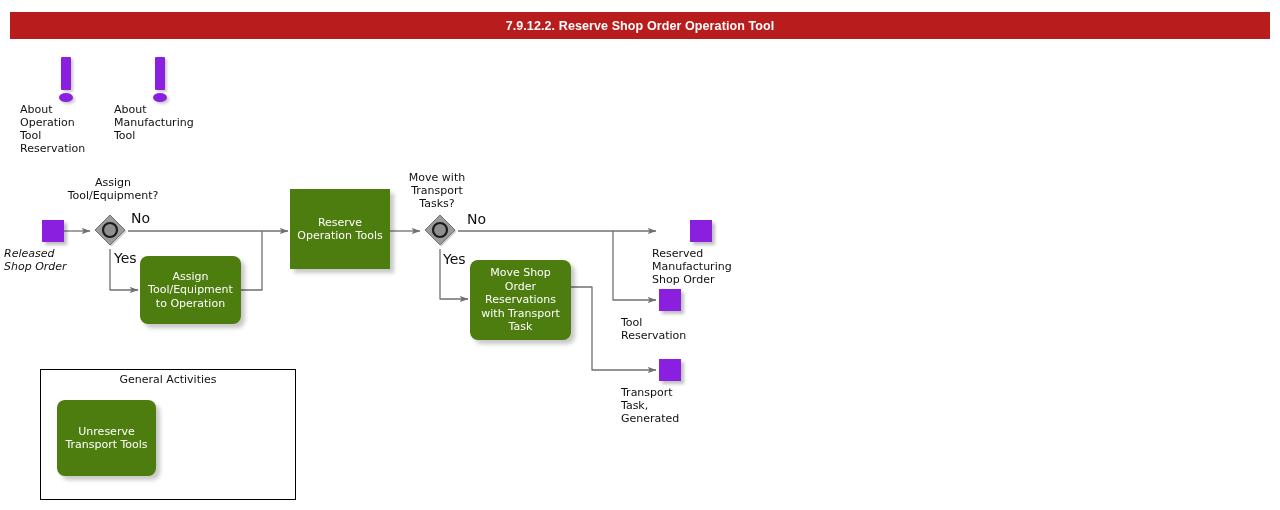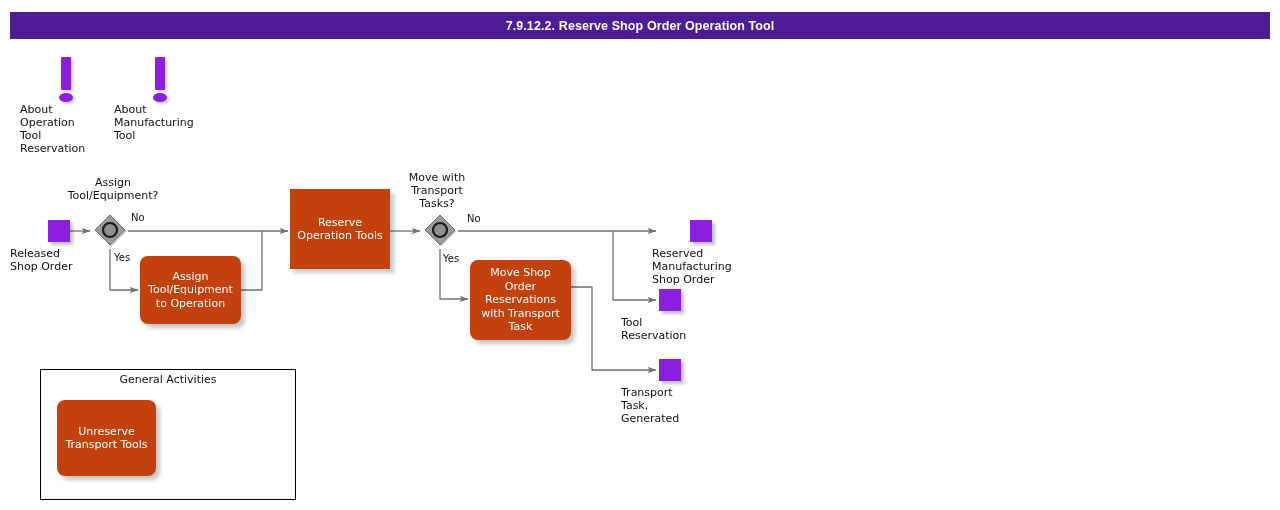--- a/index.html
+++ b/index.html
@@ -17,21 +17,21 @@
     color: #000000;
   }
 
   
   #title-bar {
     position: absolute;
     left: 10px;
     top: 12px;
     width: 1260px;
     height: 27px;
-    background: #4c1d95;
+    background: #b91c1c;
     display: flex;
     align-items: center;
     justify-content: center;
   }
   #title-bar .title-text {
     color: #ffffff;
     font-size: 12.5px;
     font-weight: bold;
     font-family: "Liberation Sans", sans-serif;
     letter-spacing: 0.1px;
@@ -119,41 +119,41 @@
     font-size: 11px;
     line-height: 13px;
     text-align: center;
     white-space: pre-line;
     color: #101010;
   }
 
   
   .task {
     position: absolute;
-    background: #c2410c;
+    background: #4d7c0f;
     color: #ffffff;
     display: flex;
     align-items: center;
     justify-content: center;
     text-align: center;
     font-size: 11px;
     line-height: 13.5px;
     box-shadow: 4px 4px 4px rgba(0,0,0,0.22);
     font-family: "DejaVu Sans", sans-serif;
     box-sizing: border-box;
     padding: 3px;
     white-space: pre-line;
   }
   .task.rounded { border-radius: 8px; }
   .task.sharp { border-radius: 0; }
 
   
   .edge-label {
     position: absolute;
-    font-size: 10px;
+    font-size: 14px;
     line-height: 12px;
     color: #101010;
     background: transparent;
     white-space: nowrap;
   }
 
   
   #general-activities {
     position: absolute;
     left: 40px;
@@ -227,21 +227,21 @@
   <div class="info-icon-wrap node" style="left:114px; top:55px; width:92px;">
     <div class="info-glyph">
       <div class="bar"></div>
         <div class="dot"></div>
     </div>
     <div class="node-caption">About
 Manufacturing
 Tool</div>
   </div>
 
-  <div class="sq-node node" style="left:10px; top:220px; width:98px;">
+  <div class="sq-node node" style="left:4px; top:220px; width:98px;font-style:italic;">
     <div class="sq-box"></div>
     <div class="node-caption">Released
 Shop Order</div>
   </div>
 
   <div class="gw-label" style="left:48px; top:176px; width:130px;">Assign
 Tool/Equipment?</div>
   <div class="gateway" style="left:93px; top:214px;">
     <svg class="gw-diamond" viewBox="0 0 34 34" xmlns="http://www.w3.org/2000/svg">
       <polygon points="18.5,2.5 33.5,17.5 18.5,32.5 3.5,17.5" fill="#A8A8A8" opacity="0.55"></polygon>

